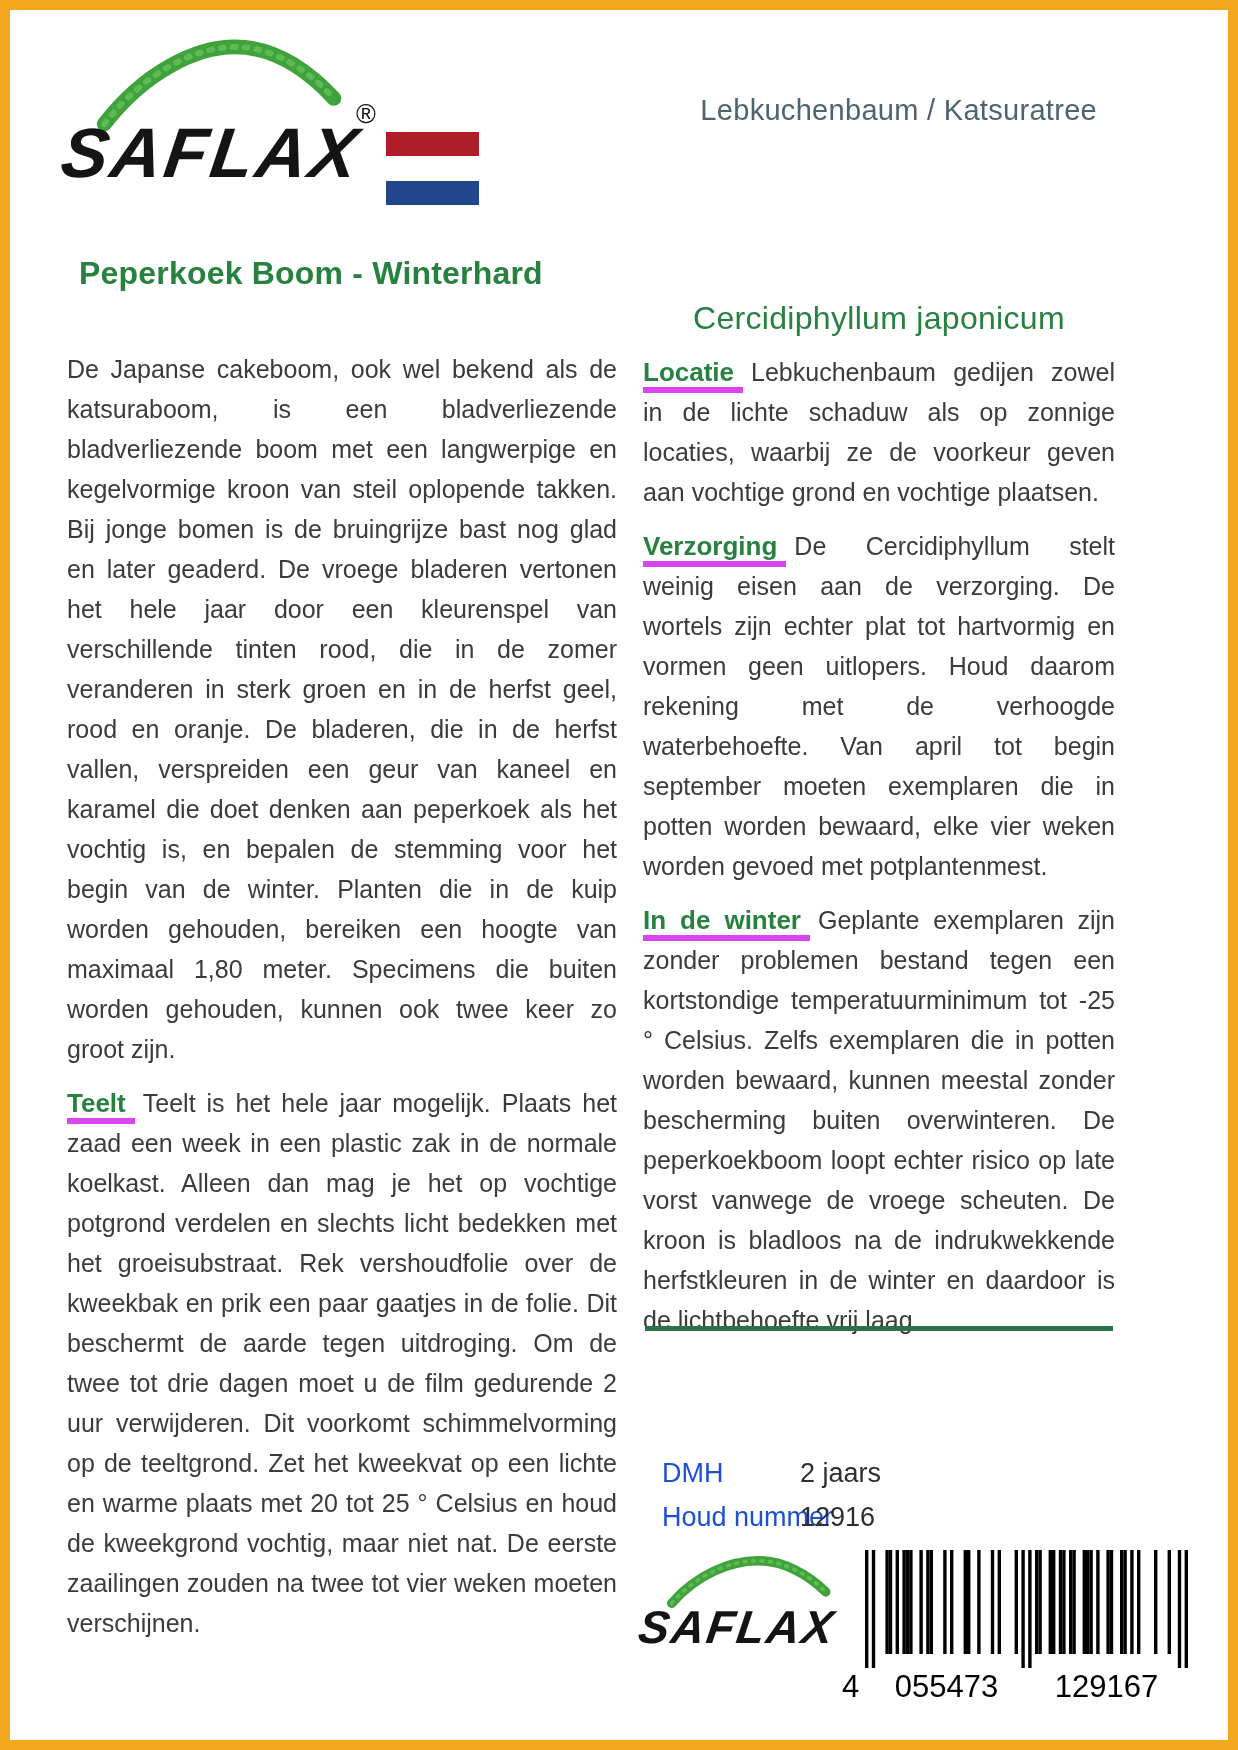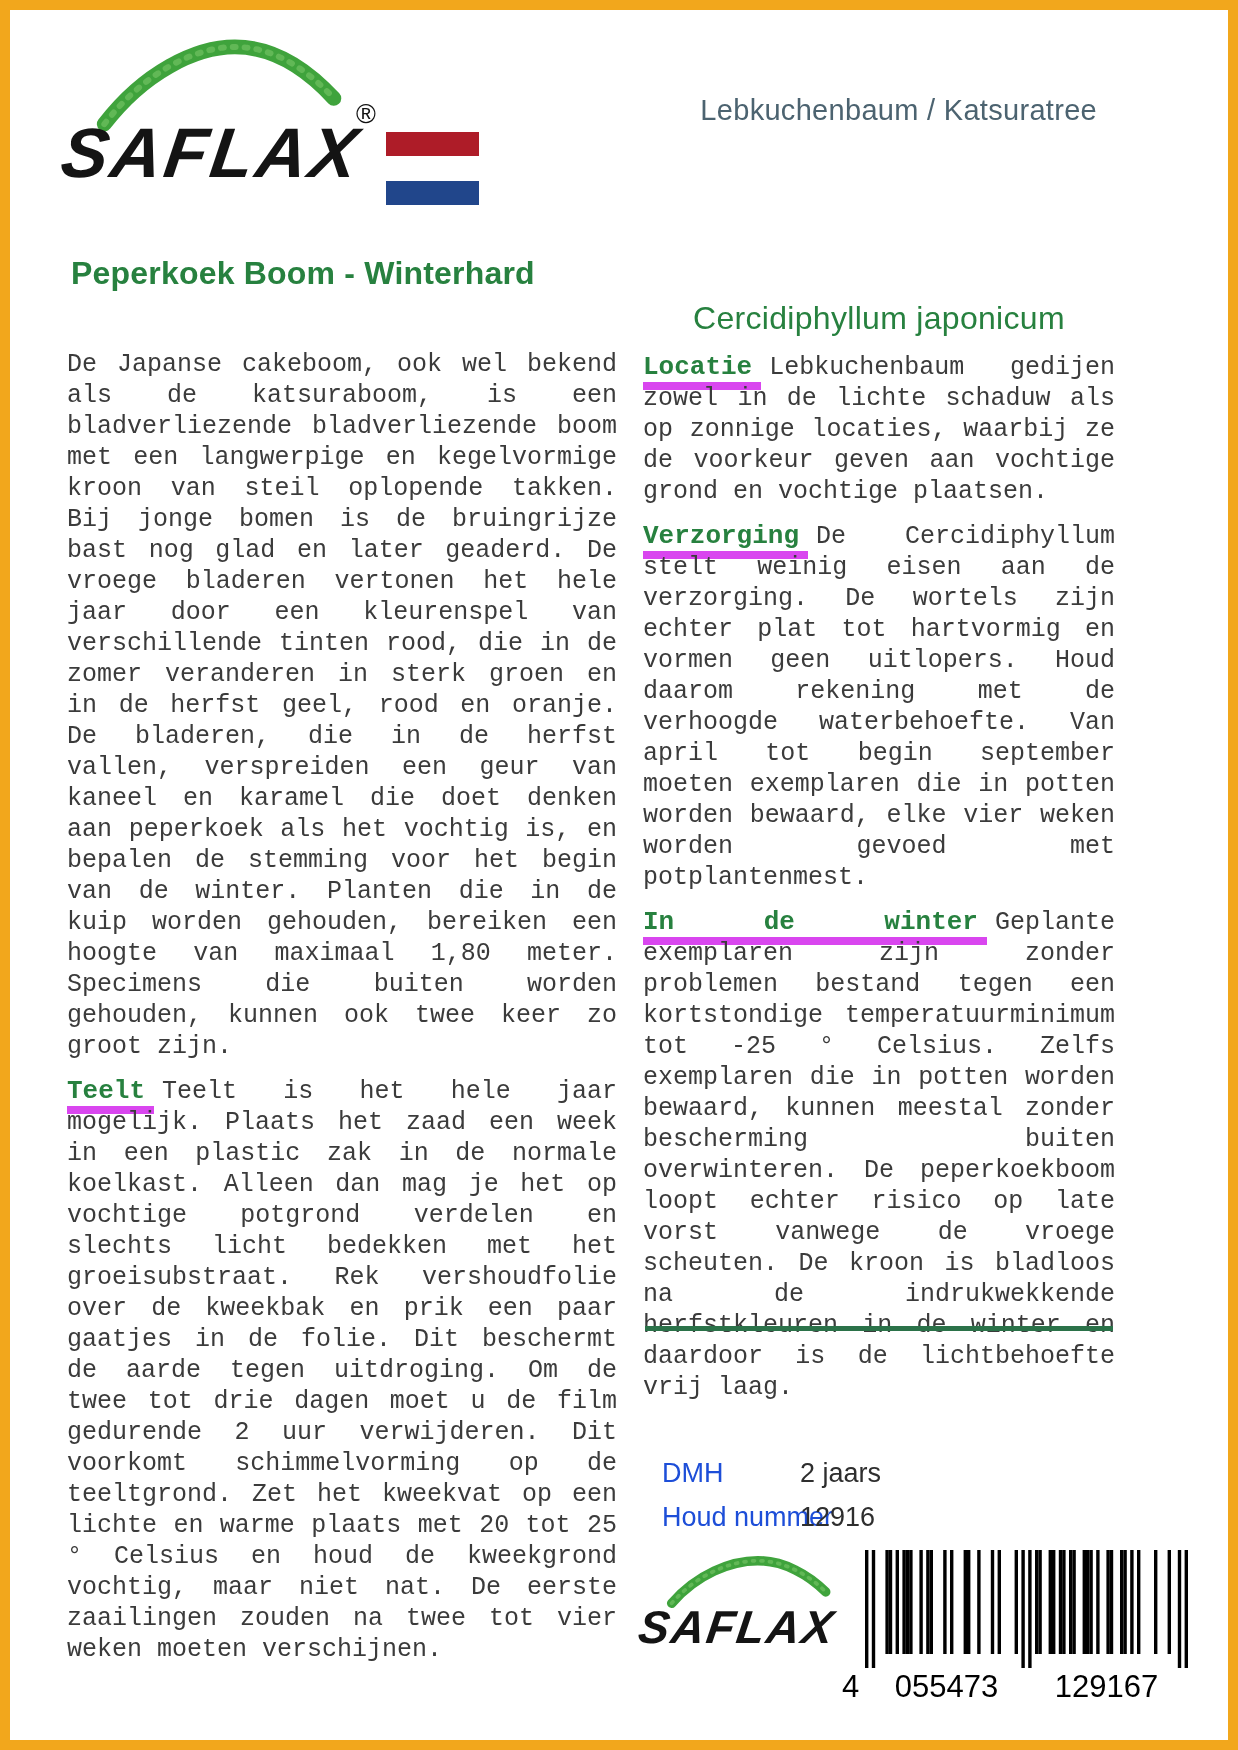--- a/index.html
+++ b/index.html
@@ -29,36 +29,35 @@
   .flag .band-blue{background:#21468B;}
   
   .tagline{
     position:absolute;top:40px;right:131px;
     font-size:29px;color:#4C6370;letter-spacing:.3px;margin-top:44px;
   }
   
   .col-left{position:absolute;left:57px;top:243px;width:550px;}
   .col-right{position:absolute;left:633px;top:284px;width:472px;}
   h1.title{
-    margin:0 0 56px 4px;font-size:32px;line-height:40px;
+    margin:0 0 56px 12px;font-size:32px;line-height:40px;
     color:#27813F;font-weight:700;letter-spacing:.2px;
   }
   h2.botanical{
     margin:4px 0 14px 0;font-size:32px;line-height:40px;
     color:#27813F;font-weight:400;text-align:center;letter-spacing:.3px;
   }
   p.body{
     margin:0 0 14px 0;
-    font-size:25px;line-height:31px;color:#3B3B3B;
+    font-size:25px;line-height:40px;color:#3B3B3B;
     text-align:justify;
-    font-family:Liberation Mono, monospace;
   }
   .shead{
     color:#27813F;font-weight:700;font-size:26px;
-    border-bottom:8px solid #d946ef;
+    border-bottom:6px solid #d946ef;
     padding-right:9px;margin-right:8px;
   }
   
   .divider{position:absolute;left:635px;top:1316px;width:468px;height:5px;background:#2B7249;}
   
   .info-label{position:absolute;left:652px;font-size:27px;color:#1d4ed8;}
   .info-value{position:absolute;left:790px;width:300px;text-align:left;font-size:27px;color:#2E2E2E;}
   .row1{top:1448px;}
   .row2{top:1492px;}
   

